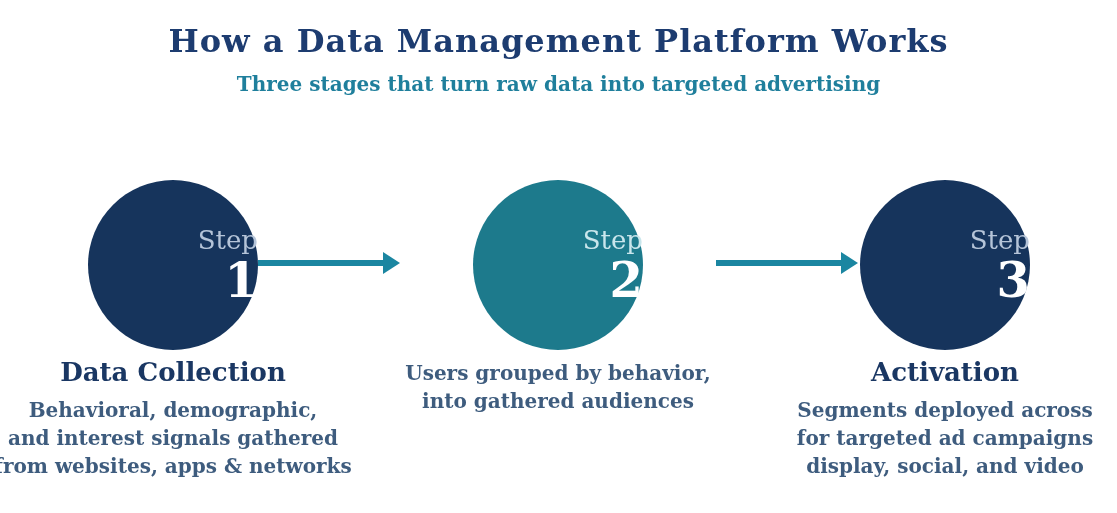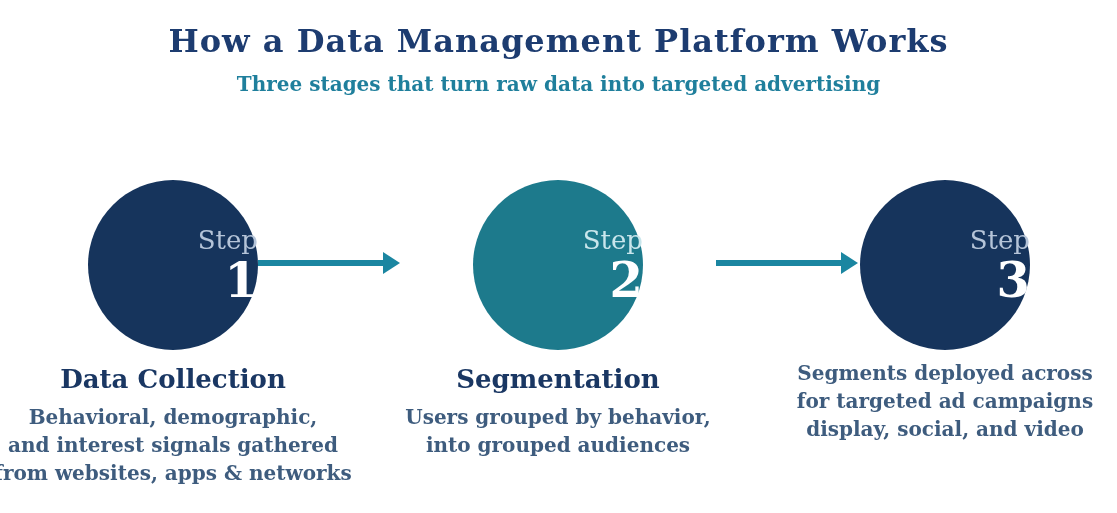--- a/index.html
+++ b/index.html
@@ -71,21 +71,21 @@
     color: var(--step-word-on-teal, #c9e6ec);
   }
   .step-num {
     font-size: 48px;
     font-weight: bold;
     line-height: 1;
     margin-top: 3px;
     color: var(--step-number-color, #ffffff);
   }
   .step-heading {
-    margin-top: 14px;
+    margin-top: 7px;
     font-size: 26px;
     font-weight: bold;
     color: var(--heading-navy, #1a3763);
     white-space: nowrap;
   }
   .step-desc {
     margin-top: 9px;
     text-align: center;
     font-size: 20px;
     font-weight: bold;
@@ -133,37 +133,37 @@
   <svg class="arrow arrow-1" viewBox="0 0 142 28" xmlns="http://www.w3.org/2000/svg">
     <line class="arrow-line" x1="0" y1="14" x2="127" y2="14"></line>
     <polygon class="arrow-head" points="125,3 142,14 125,25"></polygon>
   </svg>
 
   <div class="step-col col-2">
     <div class="circle teal">
       <span class="step-word">Step</span>
       <span class="step-num">2</span>
     </div>
-    <div class="step-heading">Segmentation</div>
     <div class="step-desc">
       <div>Users grouped by behavior,</div>
-      <div>into grouped audiences</div>
+      <div>into gathered audiences</div>
     </div>
   </div>
 
   <svg class="arrow arrow-2" viewBox="0 0 142 28" xmlns="http://www.w3.org/2000/svg">
     <line class="arrow-line" x1="0" y1="14" x2="127" y2="14"></line>
     <polygon class="arrow-head" points="125,3 142,14 125,25"></polygon>
   </svg>
 
   <div class="step-col col-3">
     <div class="circle navy">
       <span class="step-word">Step</span>
       <span class="step-num">3</span>
     </div>
+    <div class="step-heading">Activation</div>
     <div class="step-desc">
       <div>Segments deployed across</div>
       <div>for targeted ad campaigns</div>
       <div>display, social, and video</div>
     </div>
   </div>
 
 </div>
 
 </body></html>

